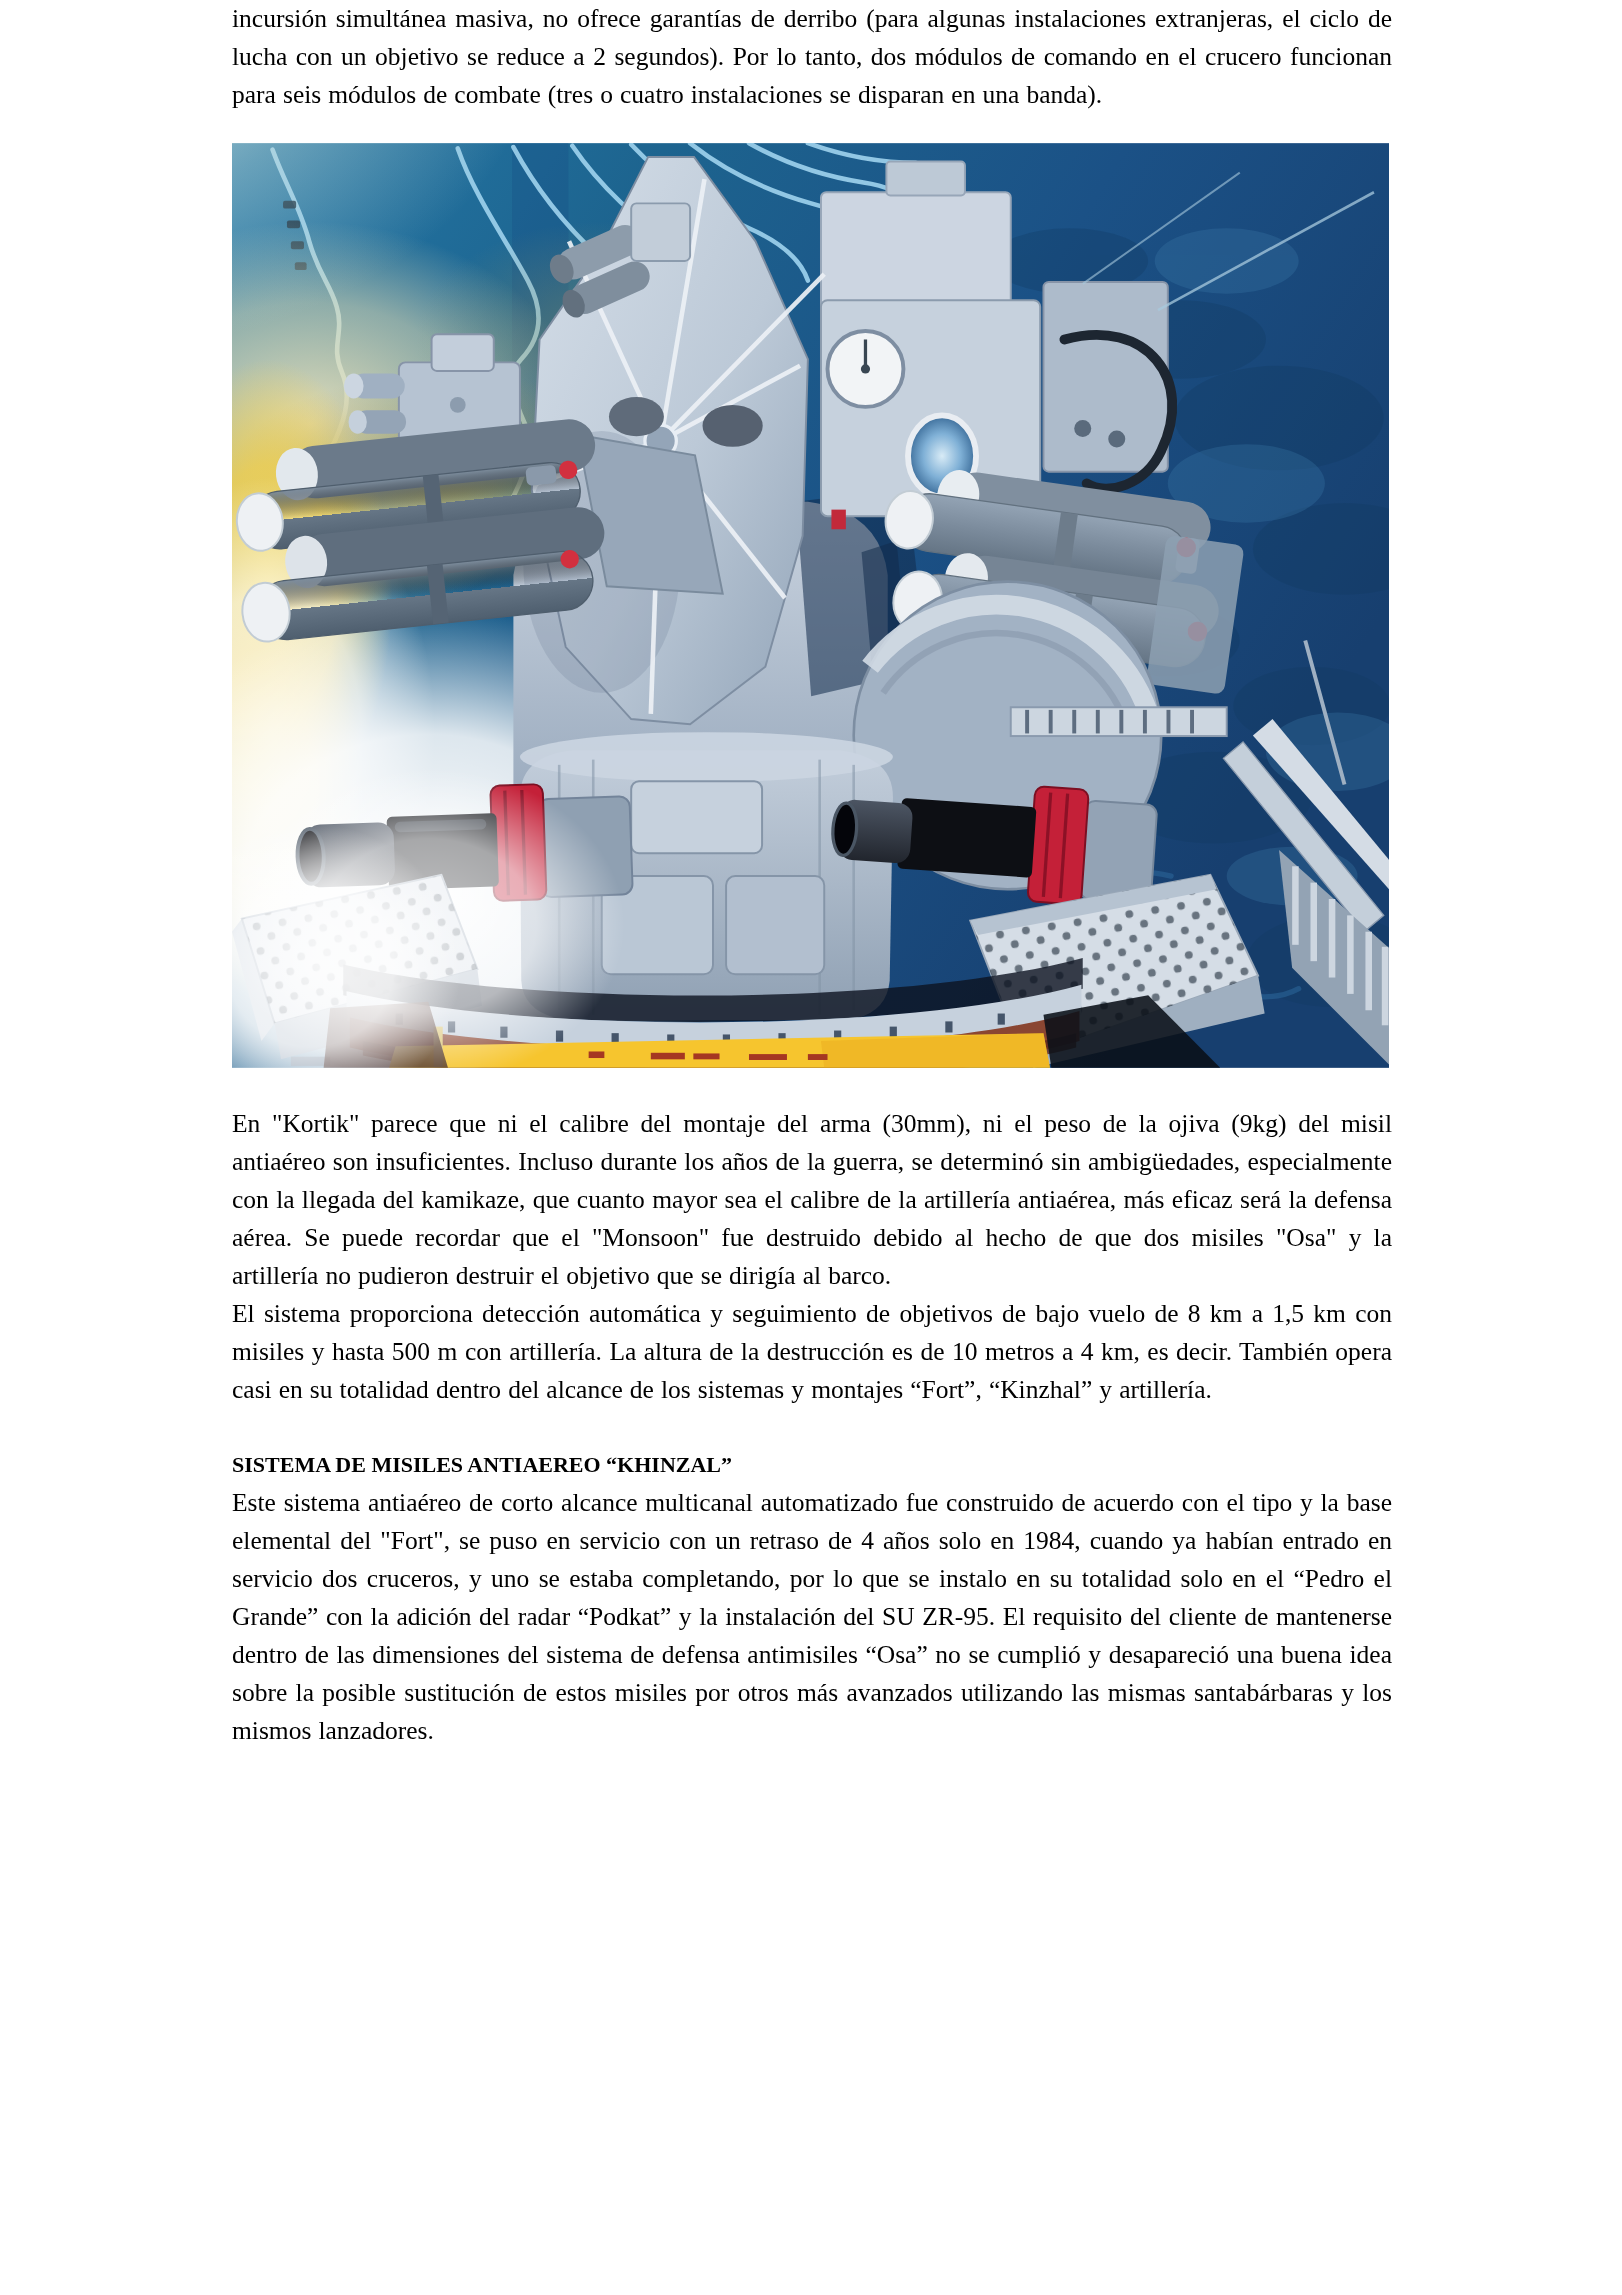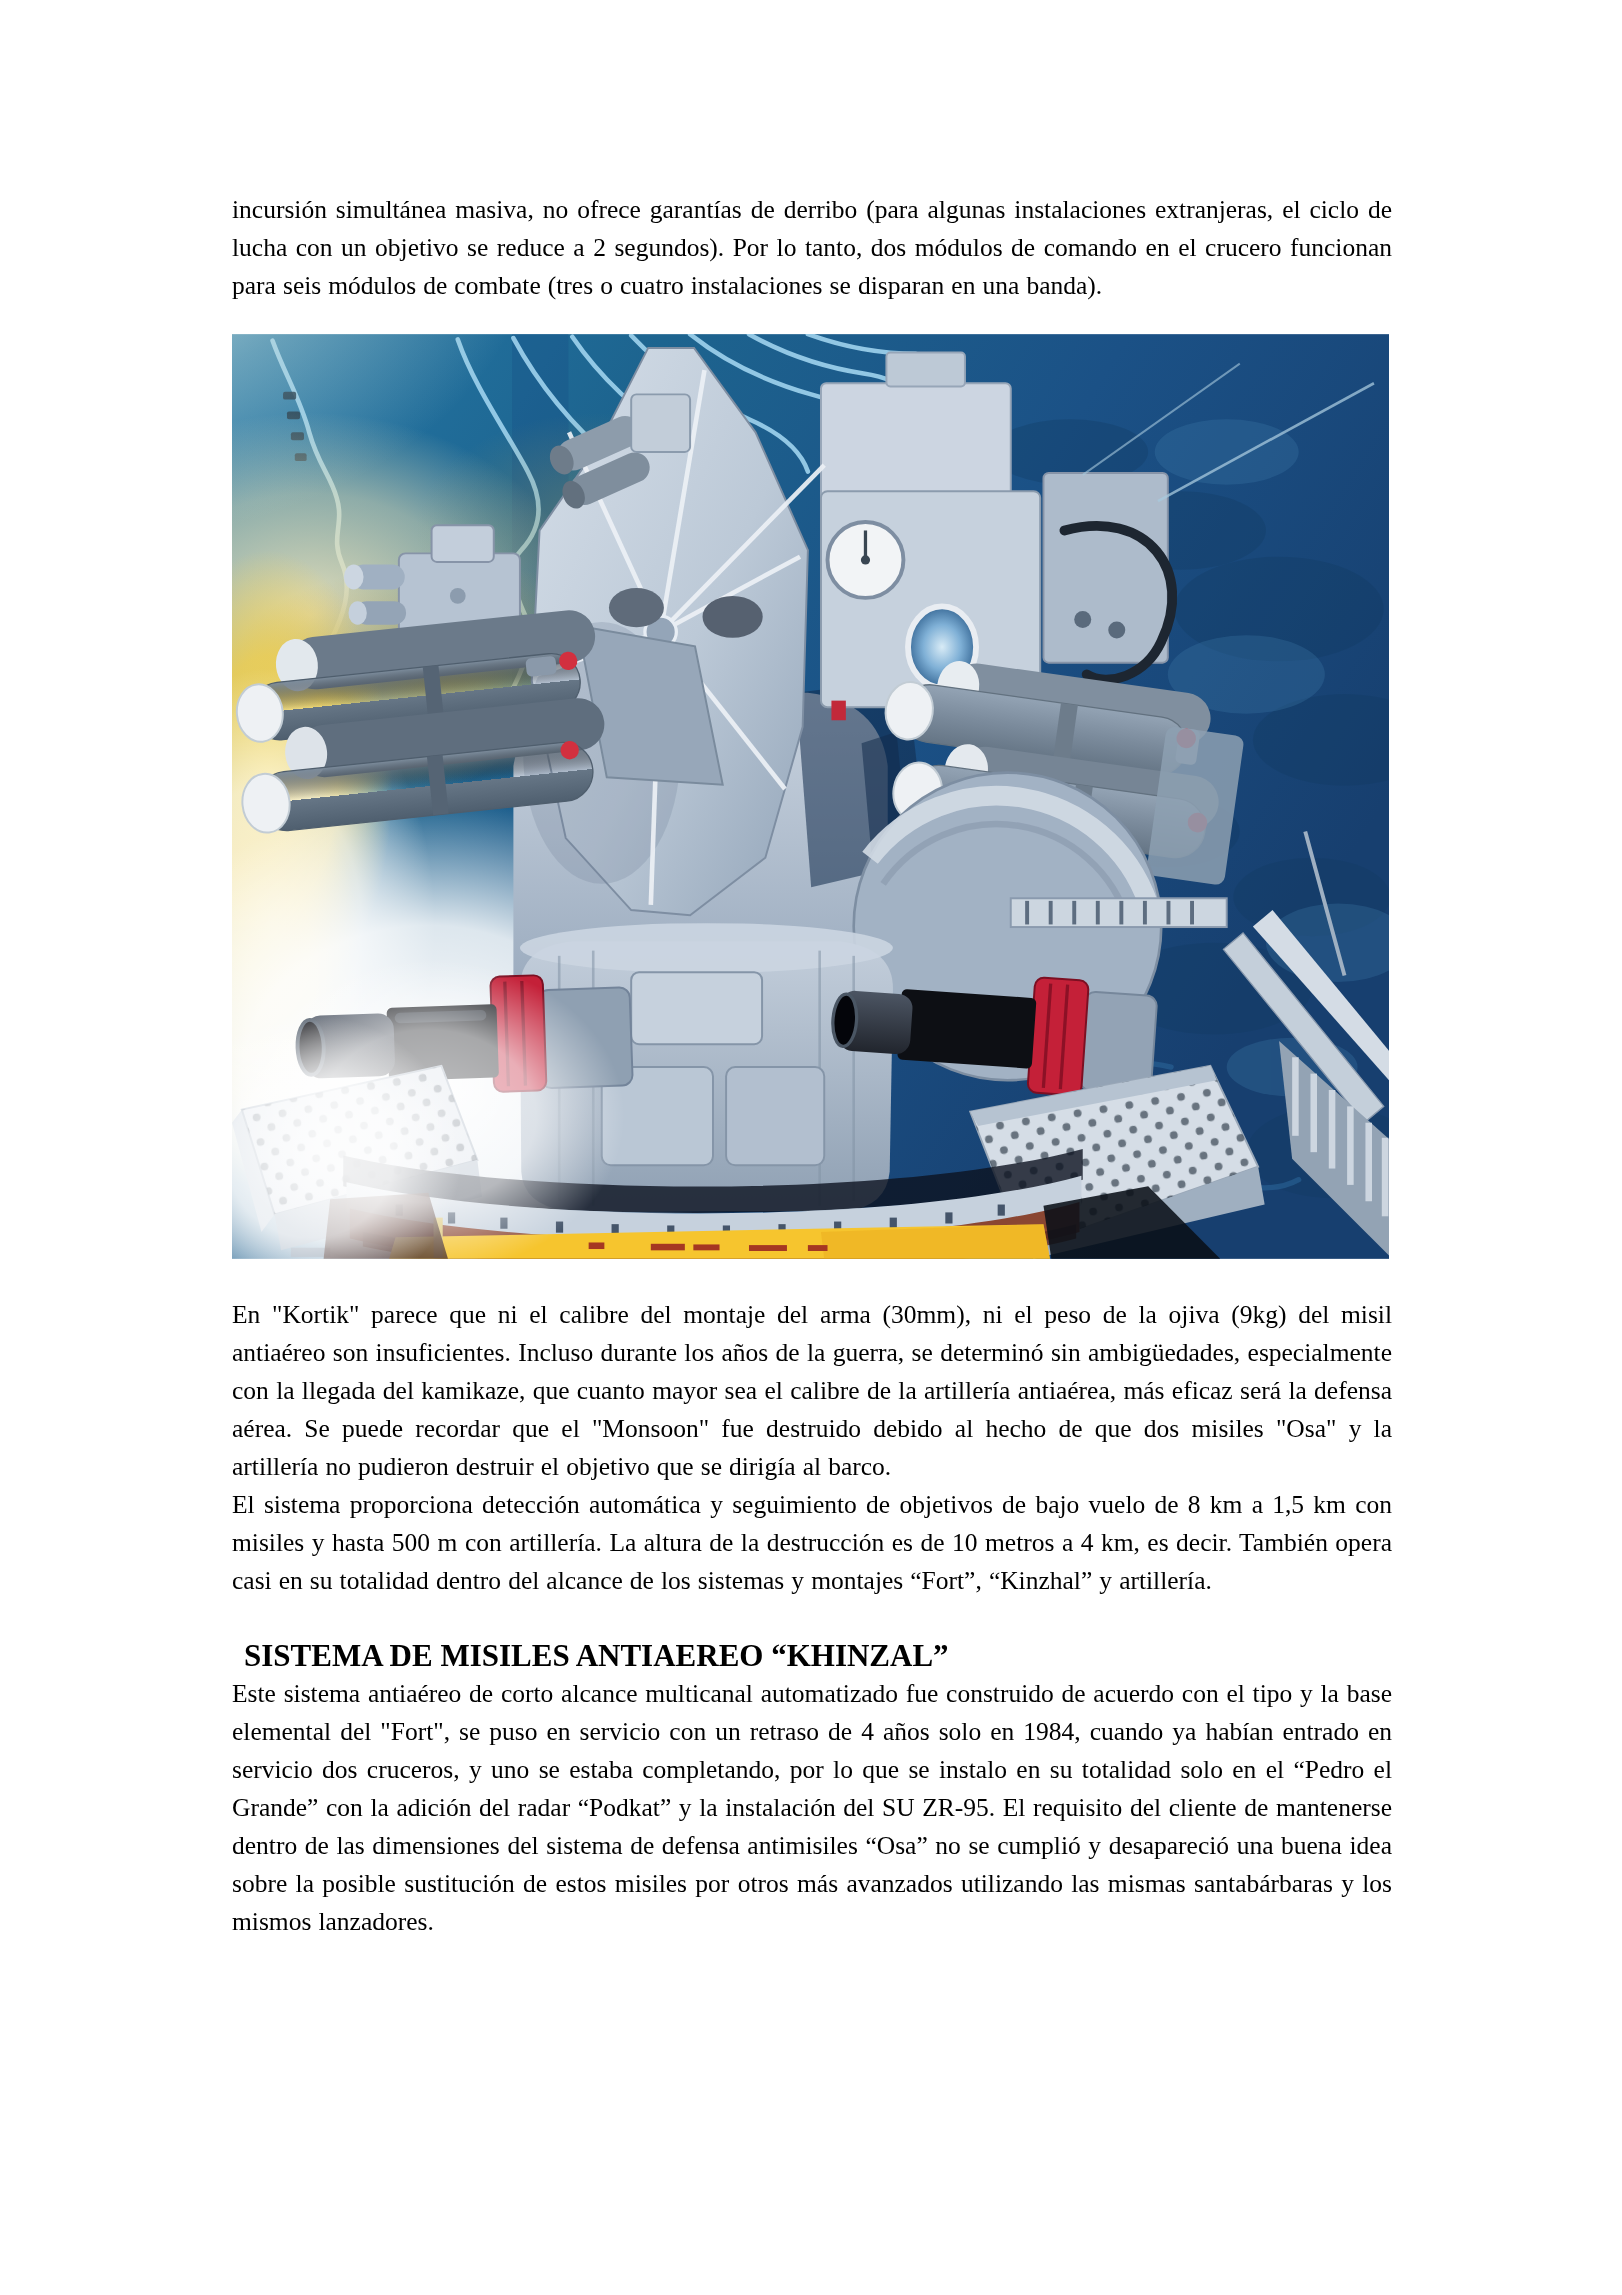--- a/index.html
+++ b/index.html
@@ -14,40 +14,39 @@
     background: #ffffff;
     font-family: "Liberation Serif", "DejaVu Serif", serif;
     color: #000000;
     overflow: hidden;
   }
   .textcol {
     position: absolute;
     left: 232px;
     top: 0;
     width: 1160px;
-    padding-top: 191px;
   }
   p.body-par {
     margin: 0;
     font-size: 25.5px;
     line-height: 38px;
     text-align: justify;
     text-align-last: left;
     word-spacing: 0.7px;
   }
   figure.photo {
     margin: 29.4px 0 0 0;
     width: 1157px;
     height: 925px;
   }
   figure.photo svg { display: block; }
   p.after-photo { margin-top: 37px; }
   h2.heading {
-    margin: 37px 0 0 12px;
-    font-size: 31px;
+    margin: 37px 0 0 0;
+    font-size: 22px;
     line-height: 38px;
     font-weight: bold;
   }
 </style>
 </head>
 <body>
 
 <div class="page">
   <div class="textcol">
 

